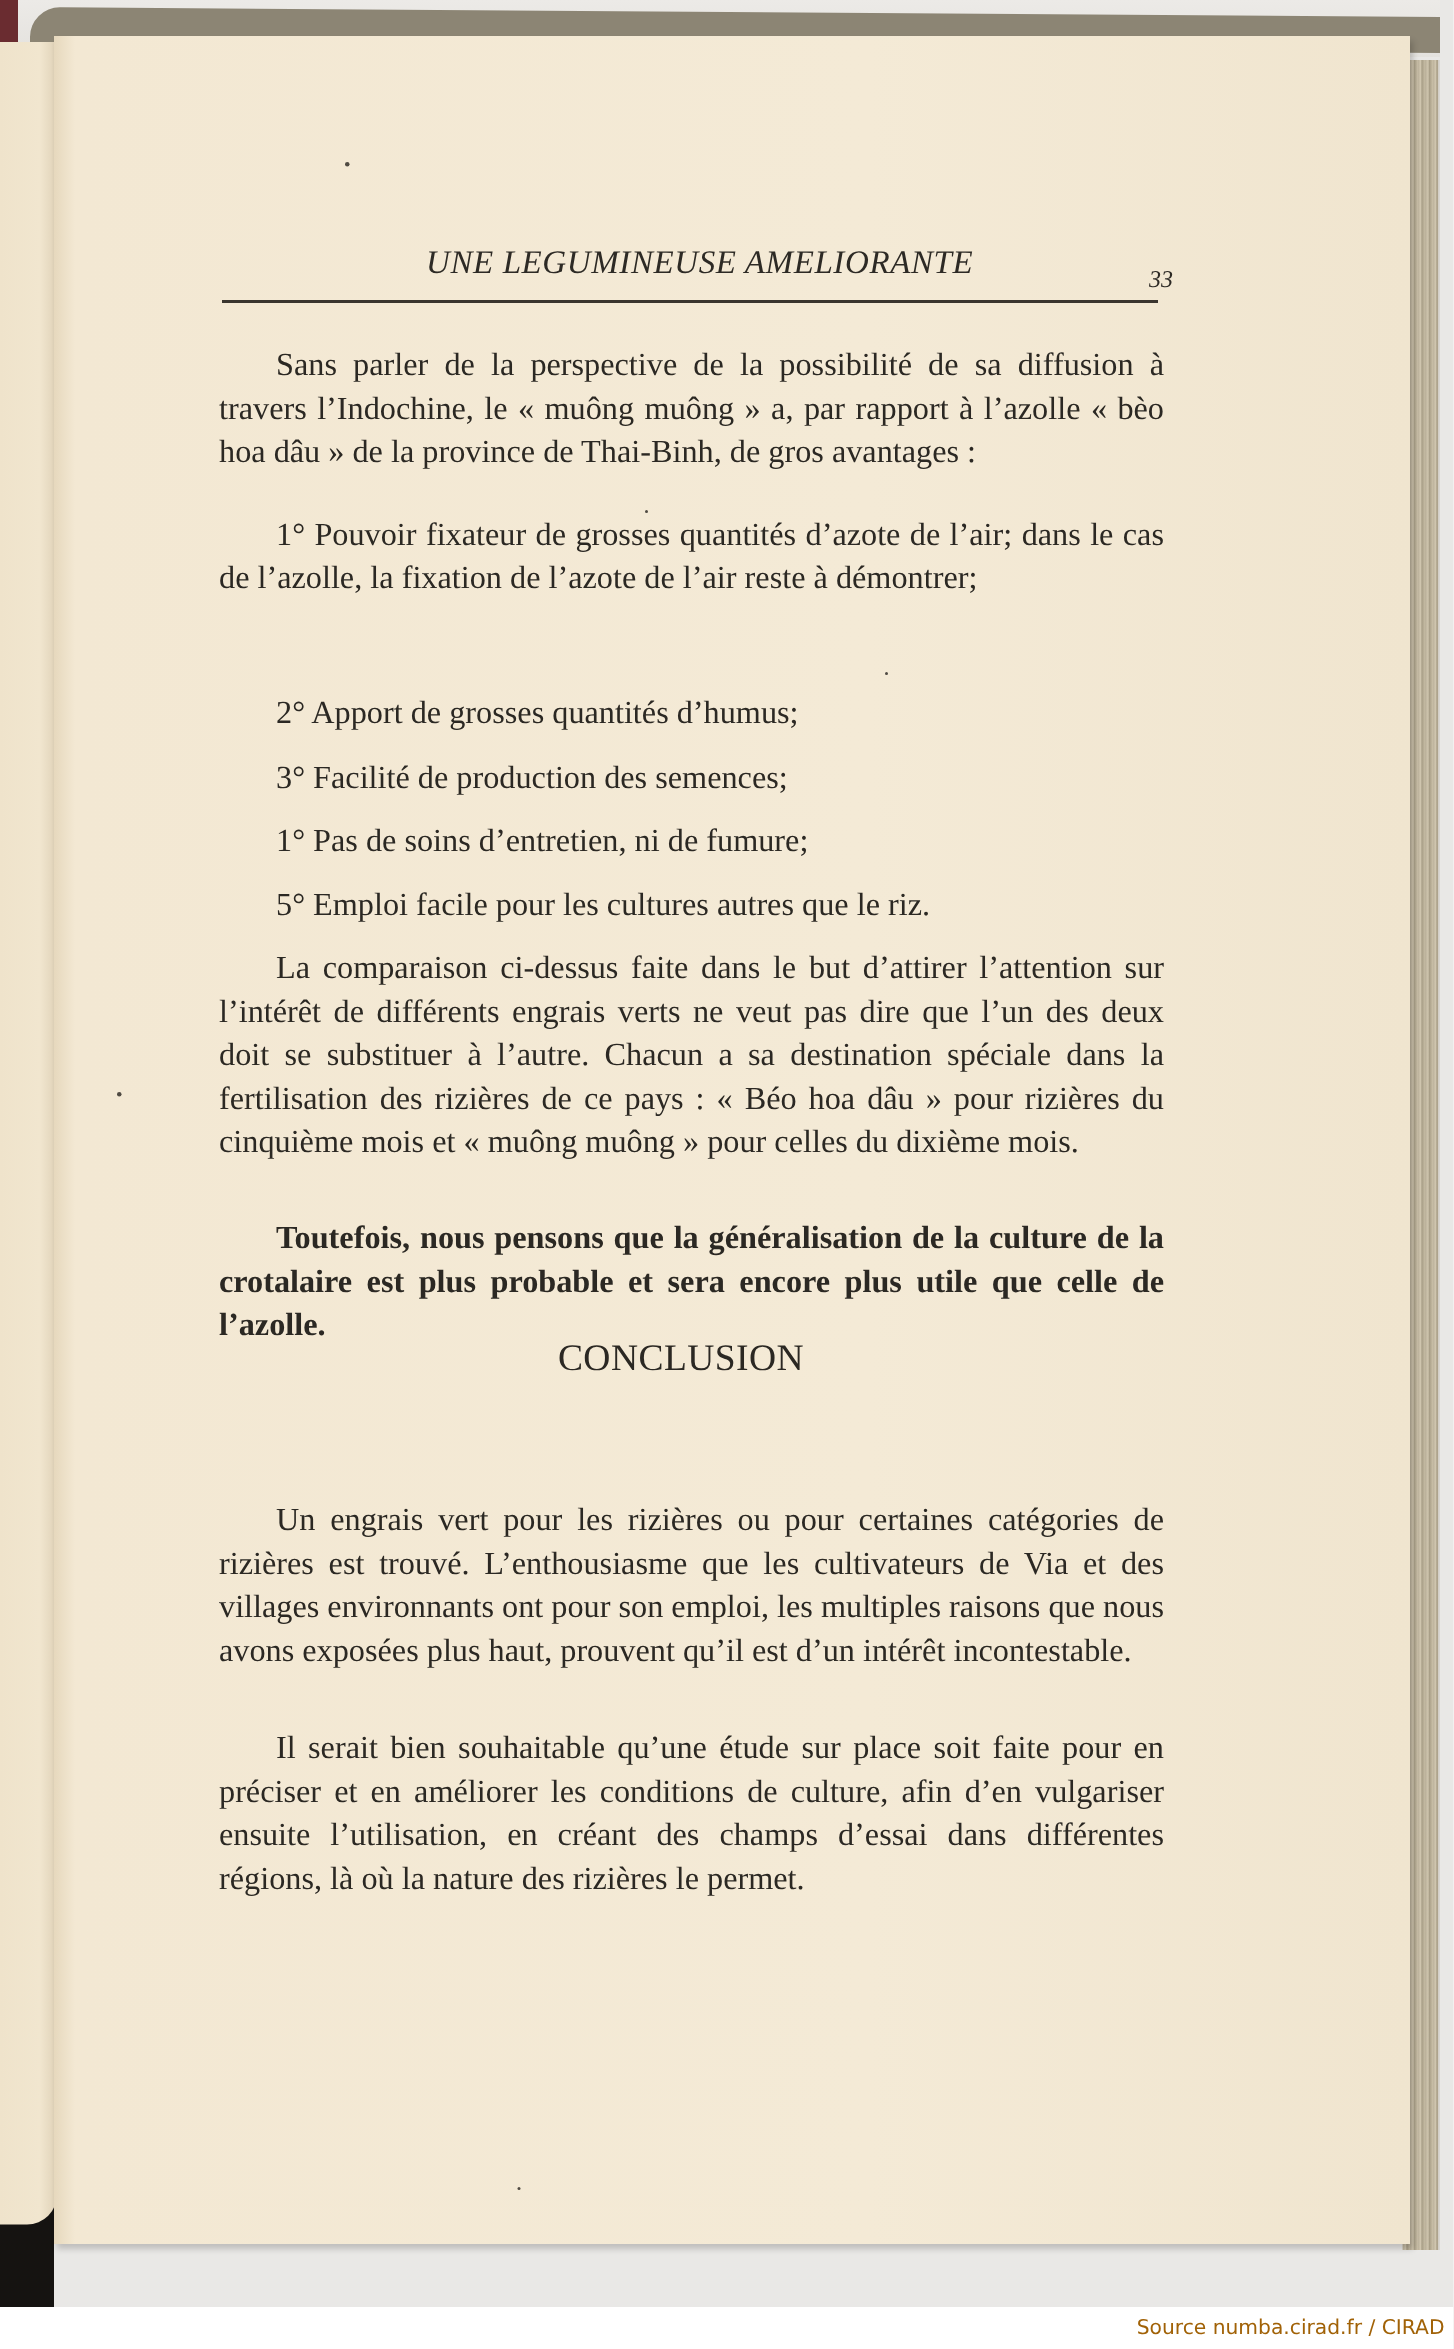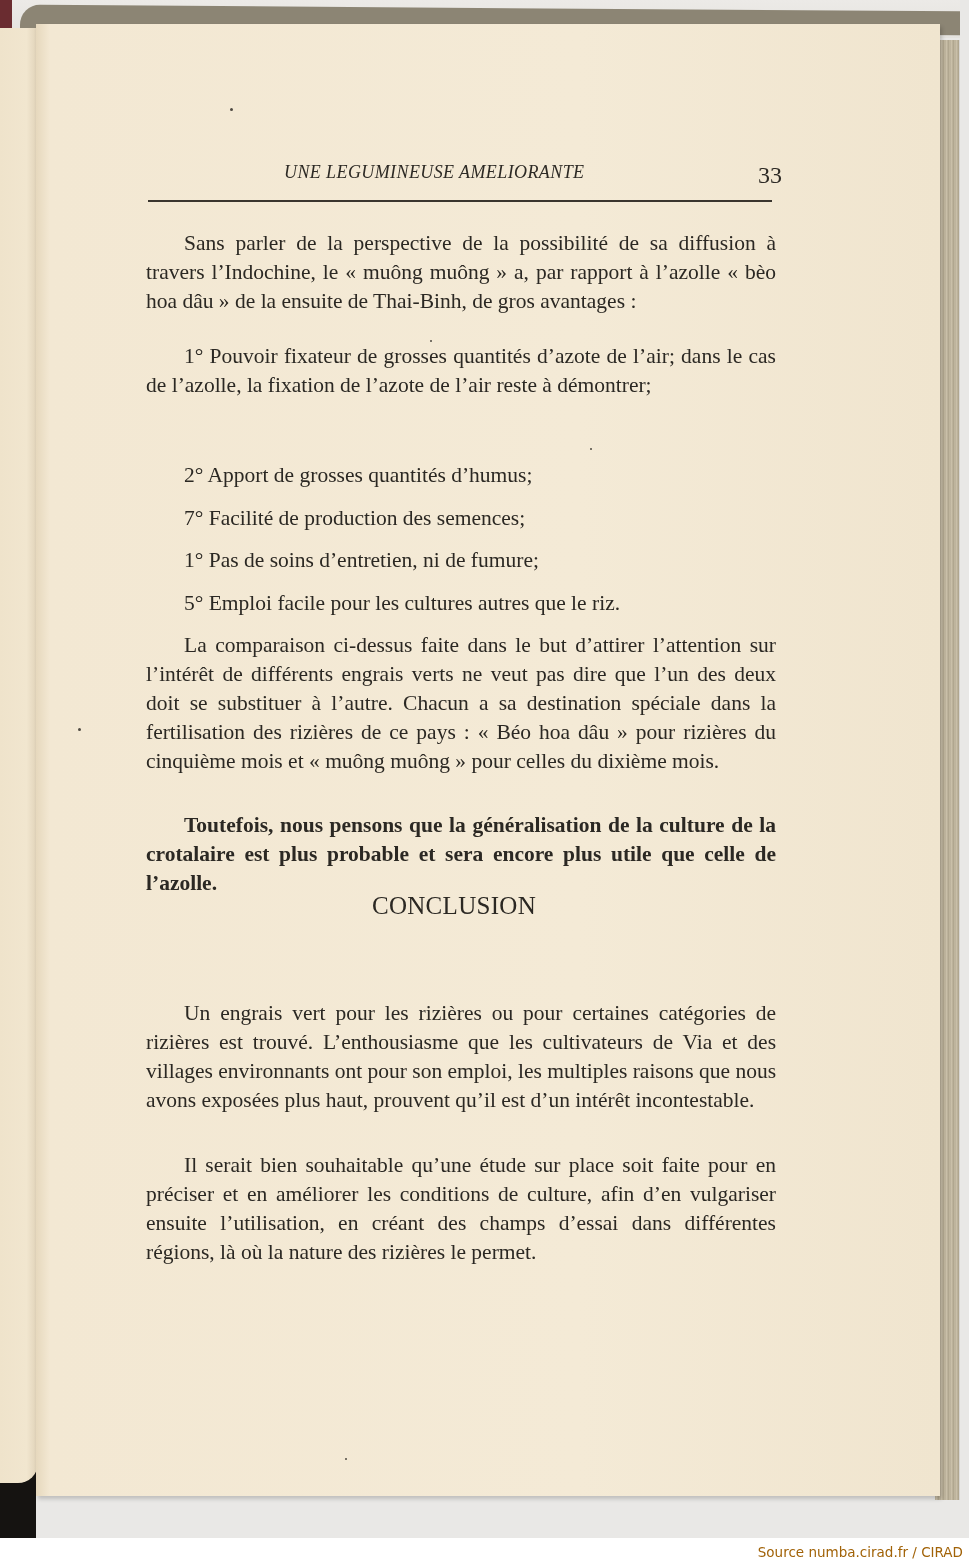--- a/index.html
+++ b/index.html
@@ -43,24 +43,24 @@
     position:absolute; left:36px; top:24px; width:904px; height:1472px;
     background:linear-gradient(90deg,#e6d8bd 0px,#f3e8d3 14px,#f4ead6 60%,#f0e5cf 100%);
     box-shadow:2px 3px 4px rgba(0,0,0,0.18);
   }
   .running-head {
     position:absolute; left:146px; top:162px; width:636px; height:28px;
     color:#2d2a25;
   }
   .running-title {
     position:absolute; left:138px; top:0;
-    font-style:italic; font-size:18px; letter-spacing:0.4px;
+    font-style:italic; font-size:22px; letter-spacing:0.4px;
   }
   .folio {
-    position:absolute; right:0; top:0; font-size:24px;
+    position:absolute; right:0; top:16px; font-size:16px;font-style:italic;
   }
   .rule {
     position:absolute; left:148px; top:200px; width:624px; height:2px;
     background:#3a352e;
   }
   .body-text {
     position:absolute; left:146px; width:630px;
     color:#2b2823; font-size:21.5px; line-height:29px;
     text-align:justify; text-align-last:left;
   }
@@ -89,31 +89,31 @@
 
 <div class="page"></div>
 
 <div class="running-head">
   <span class="running-title">UNE LEGUMINEUSE AMELIORANTE</span>
   <span class="folio">33</span>
 </div>
 <div class="rule"></div>
 
 <div class="body-text" style="top:229px;">
-  <p class="para">Sans parler de la perspective de la possibilité de sa diffusion à travers l’Indochine, le « muông muông » a, par rapport à l’azolle « bèo hoa dâu » de la ensuite de Thai-Binh, de gros avantages :</p>
+  <p class="para">Sans parler de la perspective de la possibilité de sa diffusion à travers l’Indochine, le « muông muông » a, par rapport à l’azolle « bèo hoa dâu » de la province de Thai-Binh, de gros avantages :</p>
 </div>
 
 <div class="body-text" style="top:342px;">
   <p class="item">1° Pouvoir fixateur de grosses quantités d’azote de l’air; dans le cas de l’azolle, la fixation de l’azote de l’air reste à démontrer;</p>
 </div>
 <div class="body-text" style="top:461px;">
   <p class="item">2° Apport de grosses quantités d’humus;</p>
 </div>
 <div class="body-text" style="top:504px;">
-  <p class="item">7° Facilité de production des semences;</p>
+  <p class="item">3° Facilité de production des semences;</p>
 </div>
 <div class="body-text" style="top:546px;">
   <p class="item">1° Pas de soins d’entretien, ni de fumure;</p>
 </div>
 <div class="body-text" style="top:589px;">
   <p class="item">5° Emploi facile pour les cultures autres que le riz.</p>
 </div>
 
 <div class="body-text" style="top:631px;">
   <p class="para">La comparaison ci-dessus faite dans le but d’attirer l’attention sur l’intérêt de différents engrais verts ne veut pas dire que l’un des deux doit se substituer à l’autre. Chacun a sa destination spéciale dans la fertilisation des rizières de ce pays : « Béo hoa dâu » pour rizières du cinquième mois et « muông muông » pour celles du dixième mois.</p>

